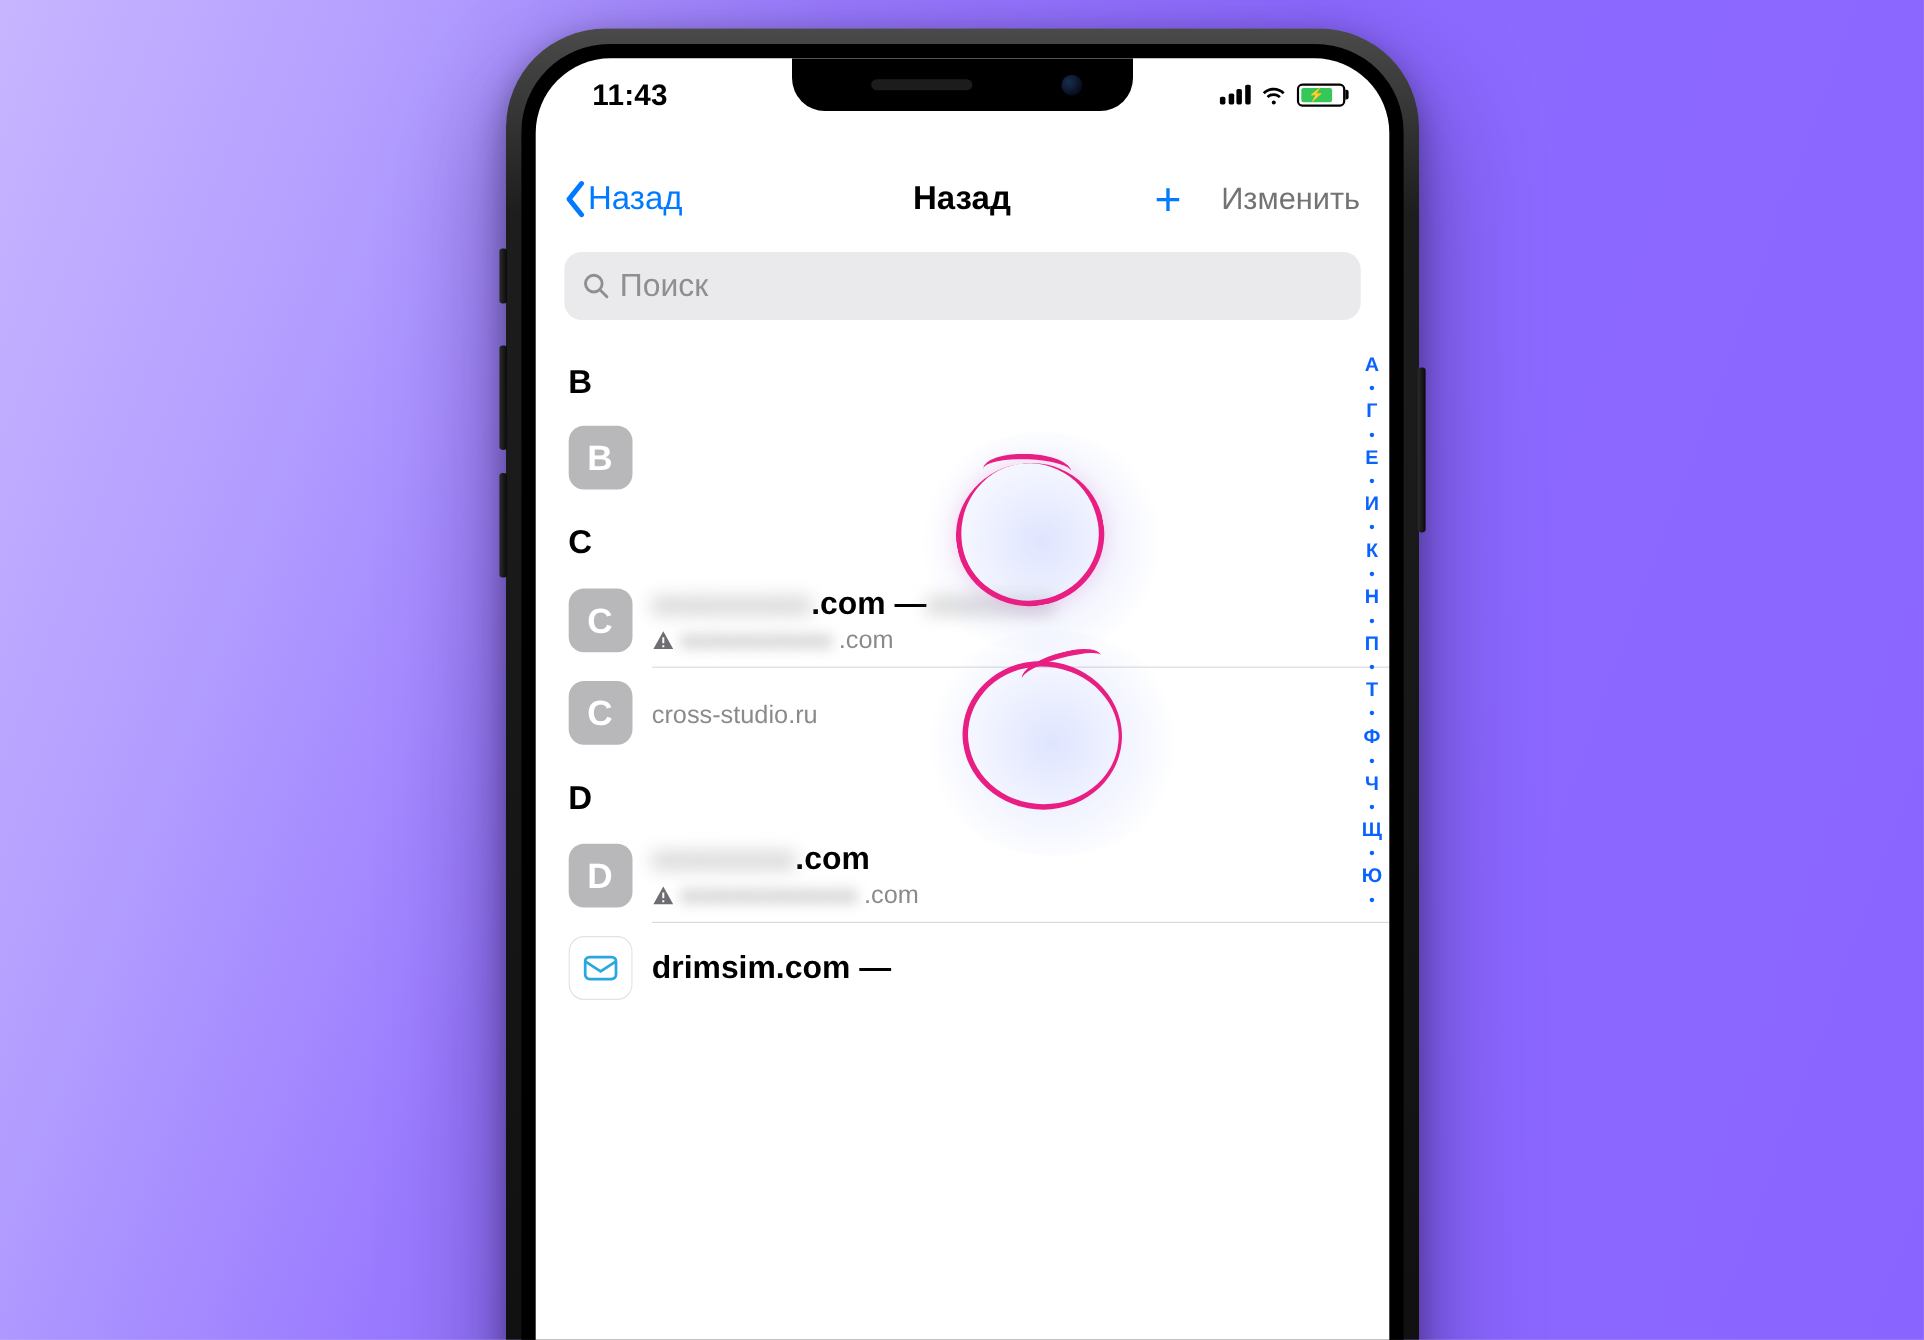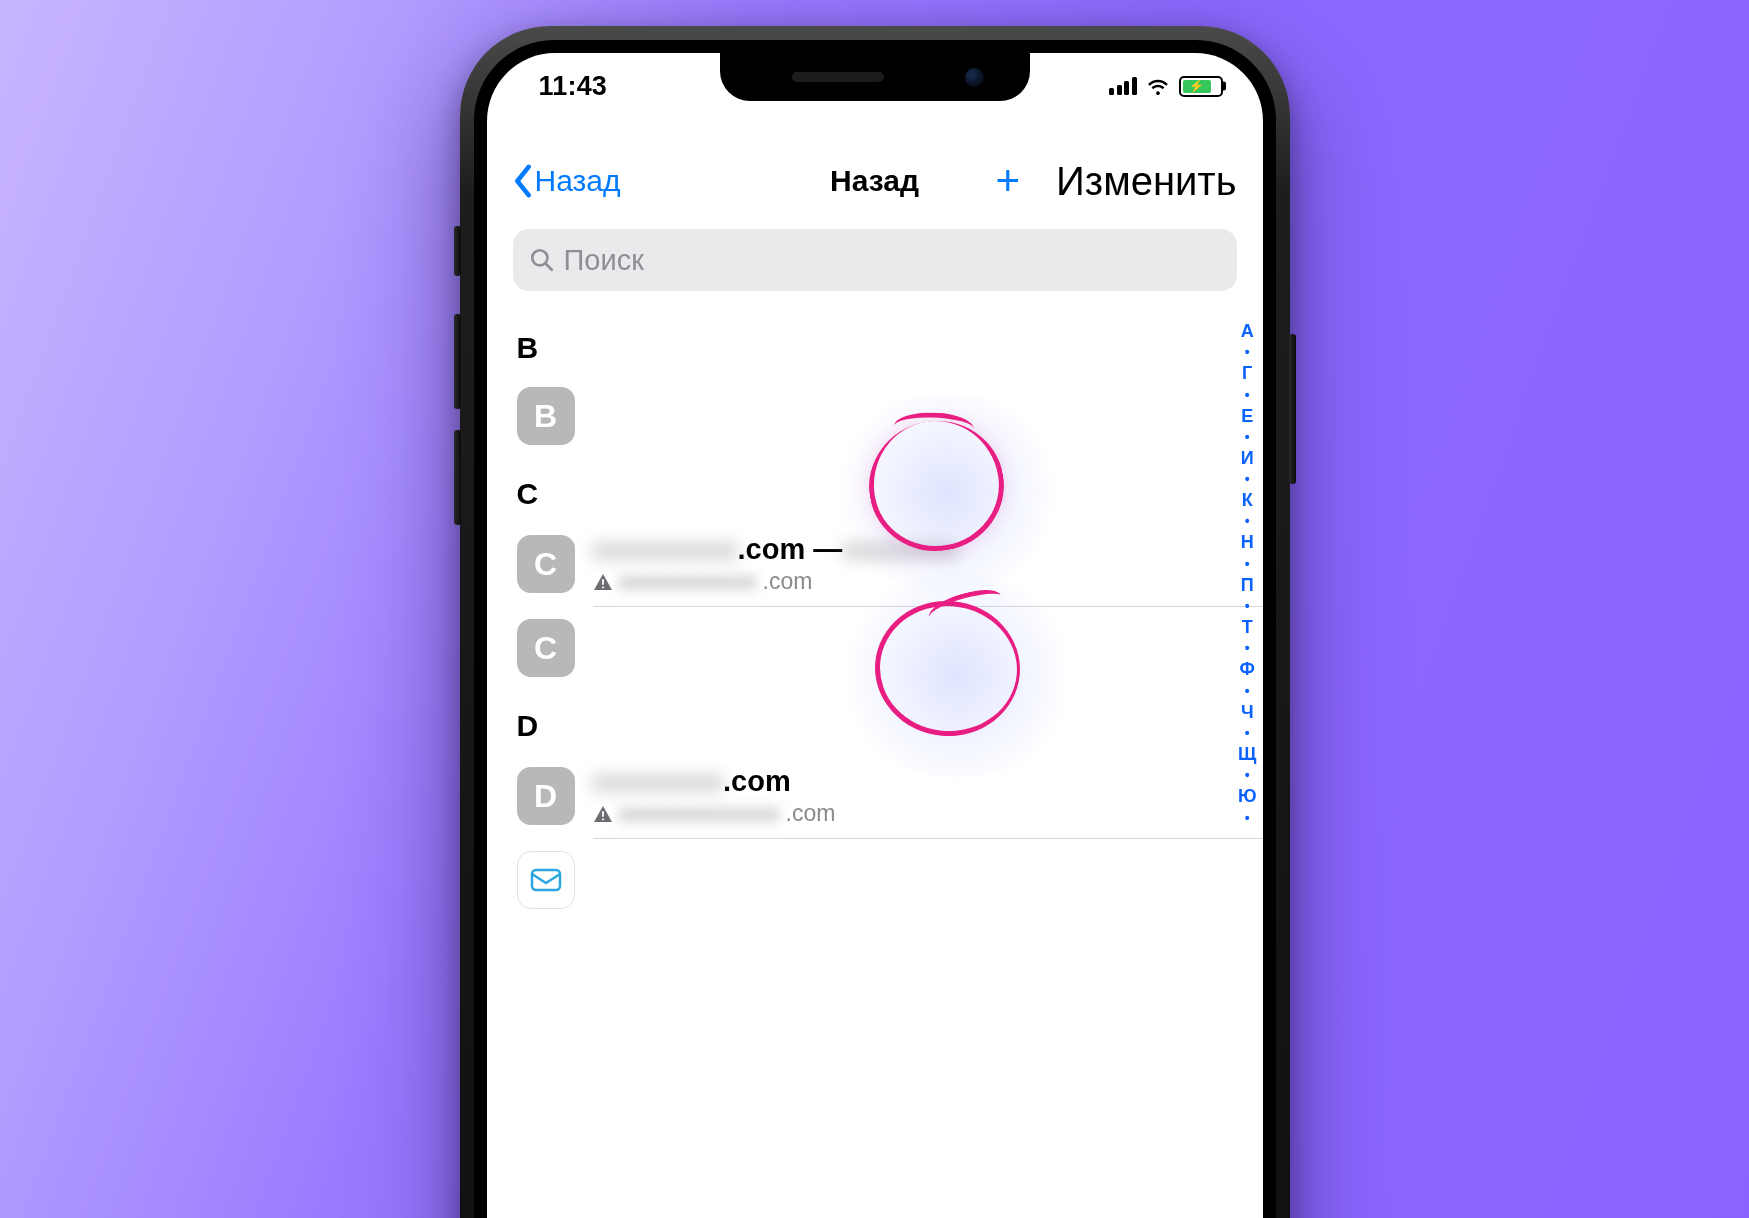--- a/index.html
+++ b/index.html
@@ -25,21 +25,21 @@
 .battery{width:44px;height:21px;border:2px solid #000;border-radius:5px;position:relative;display:flex;align-items:center;padding:2px}
 .battery::after{content:"";position:absolute;right:-5px;top:50%;transform:translateY(-50%);width:3px;height:9px;background:#000;border-radius:0 2px 2px 0}
 .battery-fill{width:78%;height:100%;background:#35c759;border-radius:2px;display:flex;align-items:center;justify-content:center}
 .bolt{color:#fff;font-size:12px;font-weight:900}
 .nav{position:absolute;top:92px;left:0;right:0;height:72px;display:flex;align-items:center;padding:0 26px}
 .back{display:flex;align-items:flex-end;color:#007aff;font-size:30px;cursor:pointer}
 .back svg{margin-right:2px}
 .title{position:absolute;left:50%;transform:translateX(-50%);font-size:30px;font-weight:600}
 .nav-right{position:absolute;right:26px;display:flex;align-items:center;gap:36px}
 .plus{color:#007aff;font-size:42px;font-weight:300;line-height:1;cursor:pointer}
-.edit{color:#000000;font-size:40px;cursor:pointer}
+.edit{color:#737373;font-size:28px;cursor:pointer}
 .search{position:absolute;top:176px;left:26px;right:26px;height:62px;background:#eaeaec;border-radius:16px;display:flex;align-items:center;padding:0 16px}
 .search svg{flex-shrink:0;margin-right:9px}
 .search input{border:none;background:transparent;font-size:29px;color:#a21caf;outline:none;width:100%}
 .search input::placeholder{color:#8e8e93}
 .content{position:absolute;top:258px;left:0;right:0;bottom:0;overflow:hidden}
 .sec-hdr{font-size:30px;font-weight:700;color:#000;padding:20px 30px 10px}
 .row{display:flex;align-items:center;padding:12px 30px 12px 30px;position:relative}
 .row::after{content:"";position:absolute;left:106px;right:0;bottom:0;height:1px;background:#d8d8da}
 .row.last::after{display:none}
 .fav{width:58px;height:58px;border-radius:14px;background:#b8b8ba;color:#fff;font-size:32px;font-weight:600;display:flex;align-items:center;justify-content:center;flex-shrink:0;margin-right:18px}
@@ -145,20 +145,21 @@
                   </svg>
                 </span>
               <span class="blur">xxxxxxxxxxxx</span>
                 <span>.com</span>
             </div>
           </div>
         </div>
         <div class="row last">
           <div class="fav">C</div>
           <div class="txt">
+            <div class="sub-line">cross-studio.ru</div>
           </div>
         </div>
 
         <div class="sec-hdr">D</div>
         <div class="row">
           <div class="fav">D</div>
           <div class="txt">
             <div class="main-line">
               <span class="blur">xxxxxxxxx</span>
                 <span>.com</span>
@@ -174,20 +175,25 @@
             </div>
           </div>
         </div>
         <div class="row last">
           <div class="fav logo">
             <svg width="36" height="36" viewBox="0 0 36 36">
                 <rect x="4" y="8" width="28" height="20" rx="4" fill="none" stroke="#2aa7e0" stroke-width="2.5"></rect>
                 <path d="M4 12l14 9 14-9" fill="none" stroke="#2aa7e0" stroke-width="2.5"></path>
               </svg>
           </div>
+          <div class="txt">
+            <div class="main-line">
+              <span>drimsim.com — </span>
+            </div>
+          </div>
         </div>
 
       </div>
 
       <div class="index" id="idx">
           <span>А</span>
           <span class="dot">•</span>
           <span>Г</span>
           <span class="dot">•</span>
           <span>Е</span>

